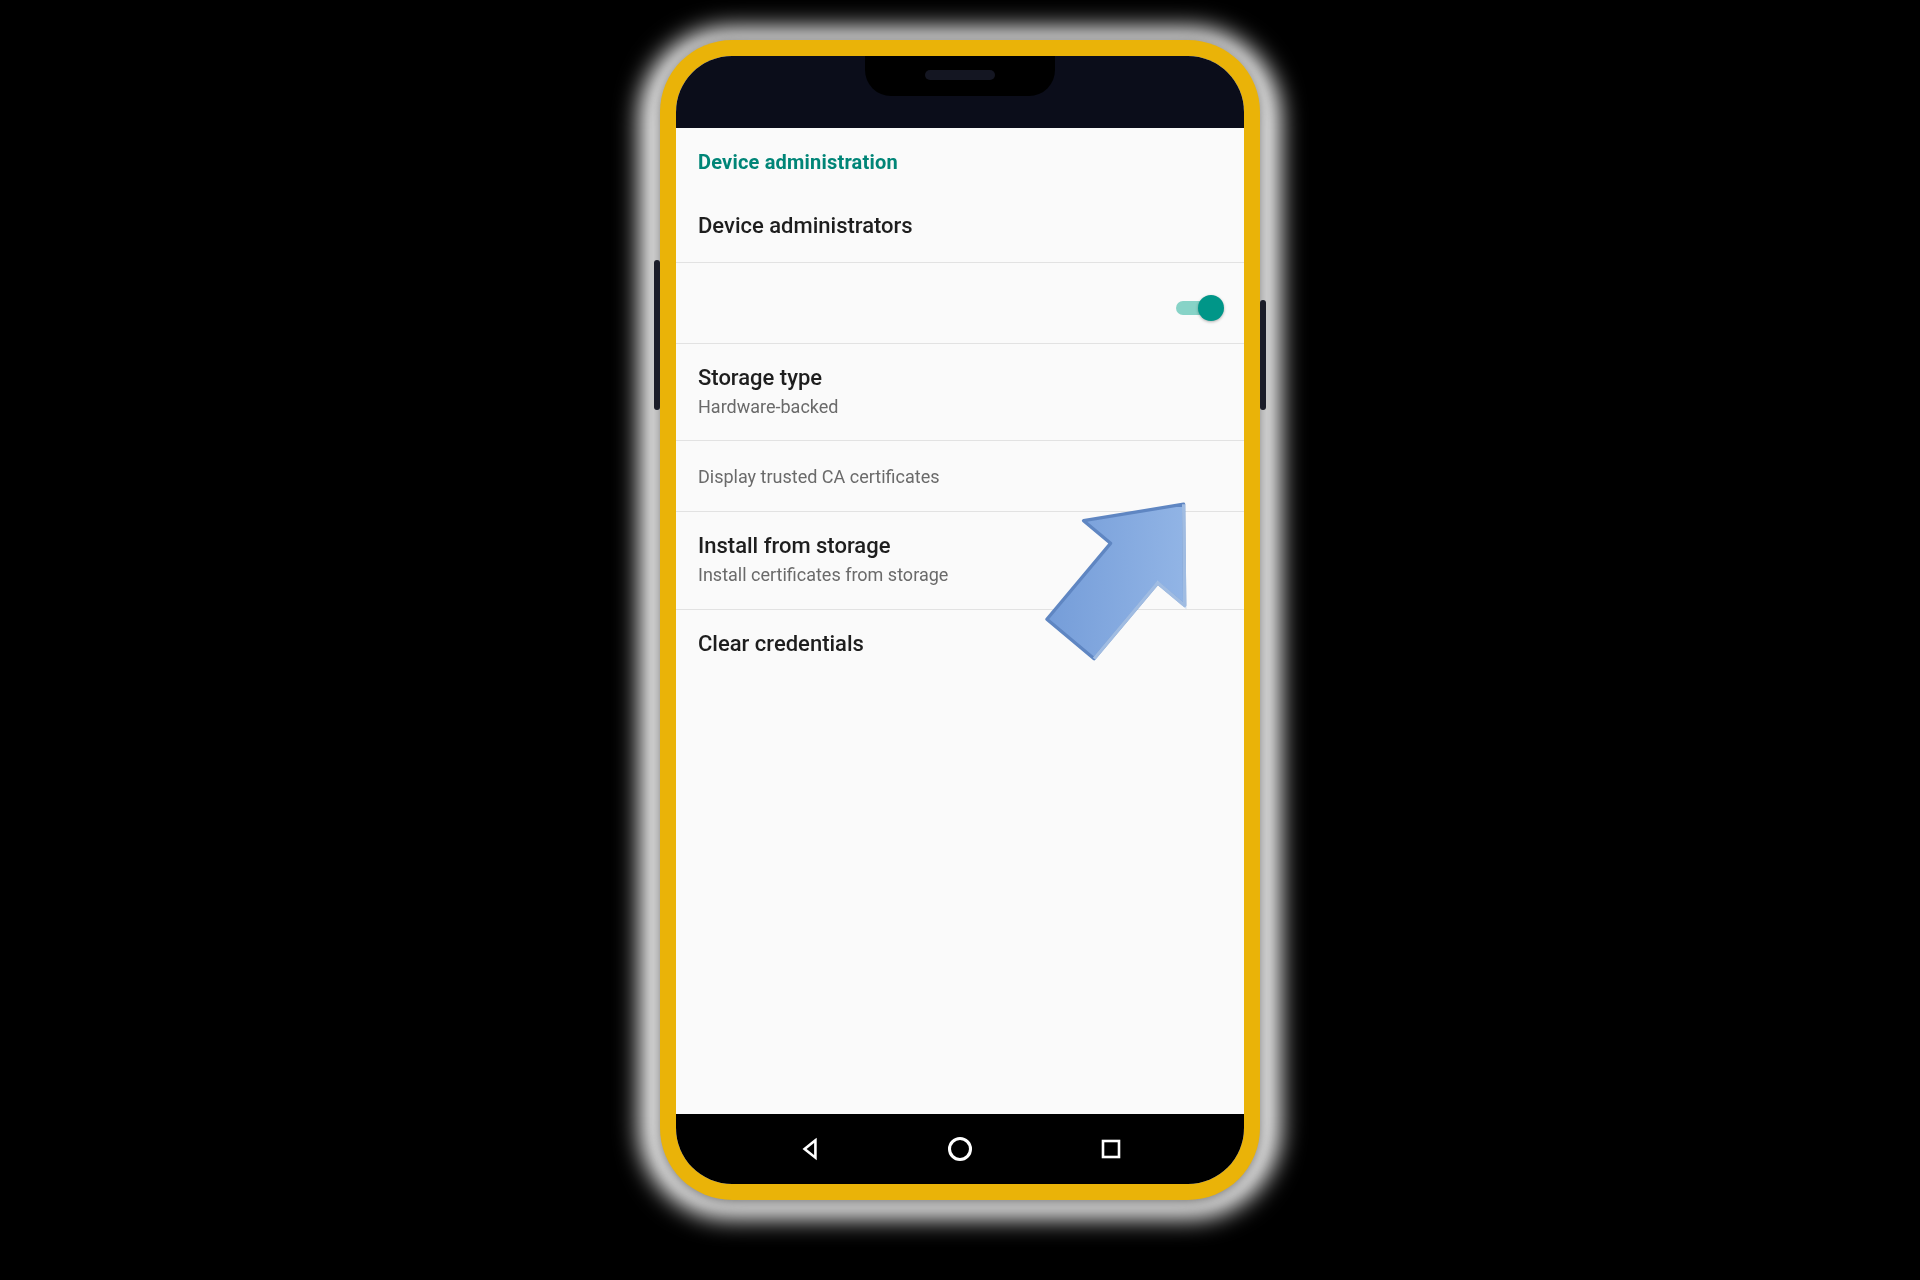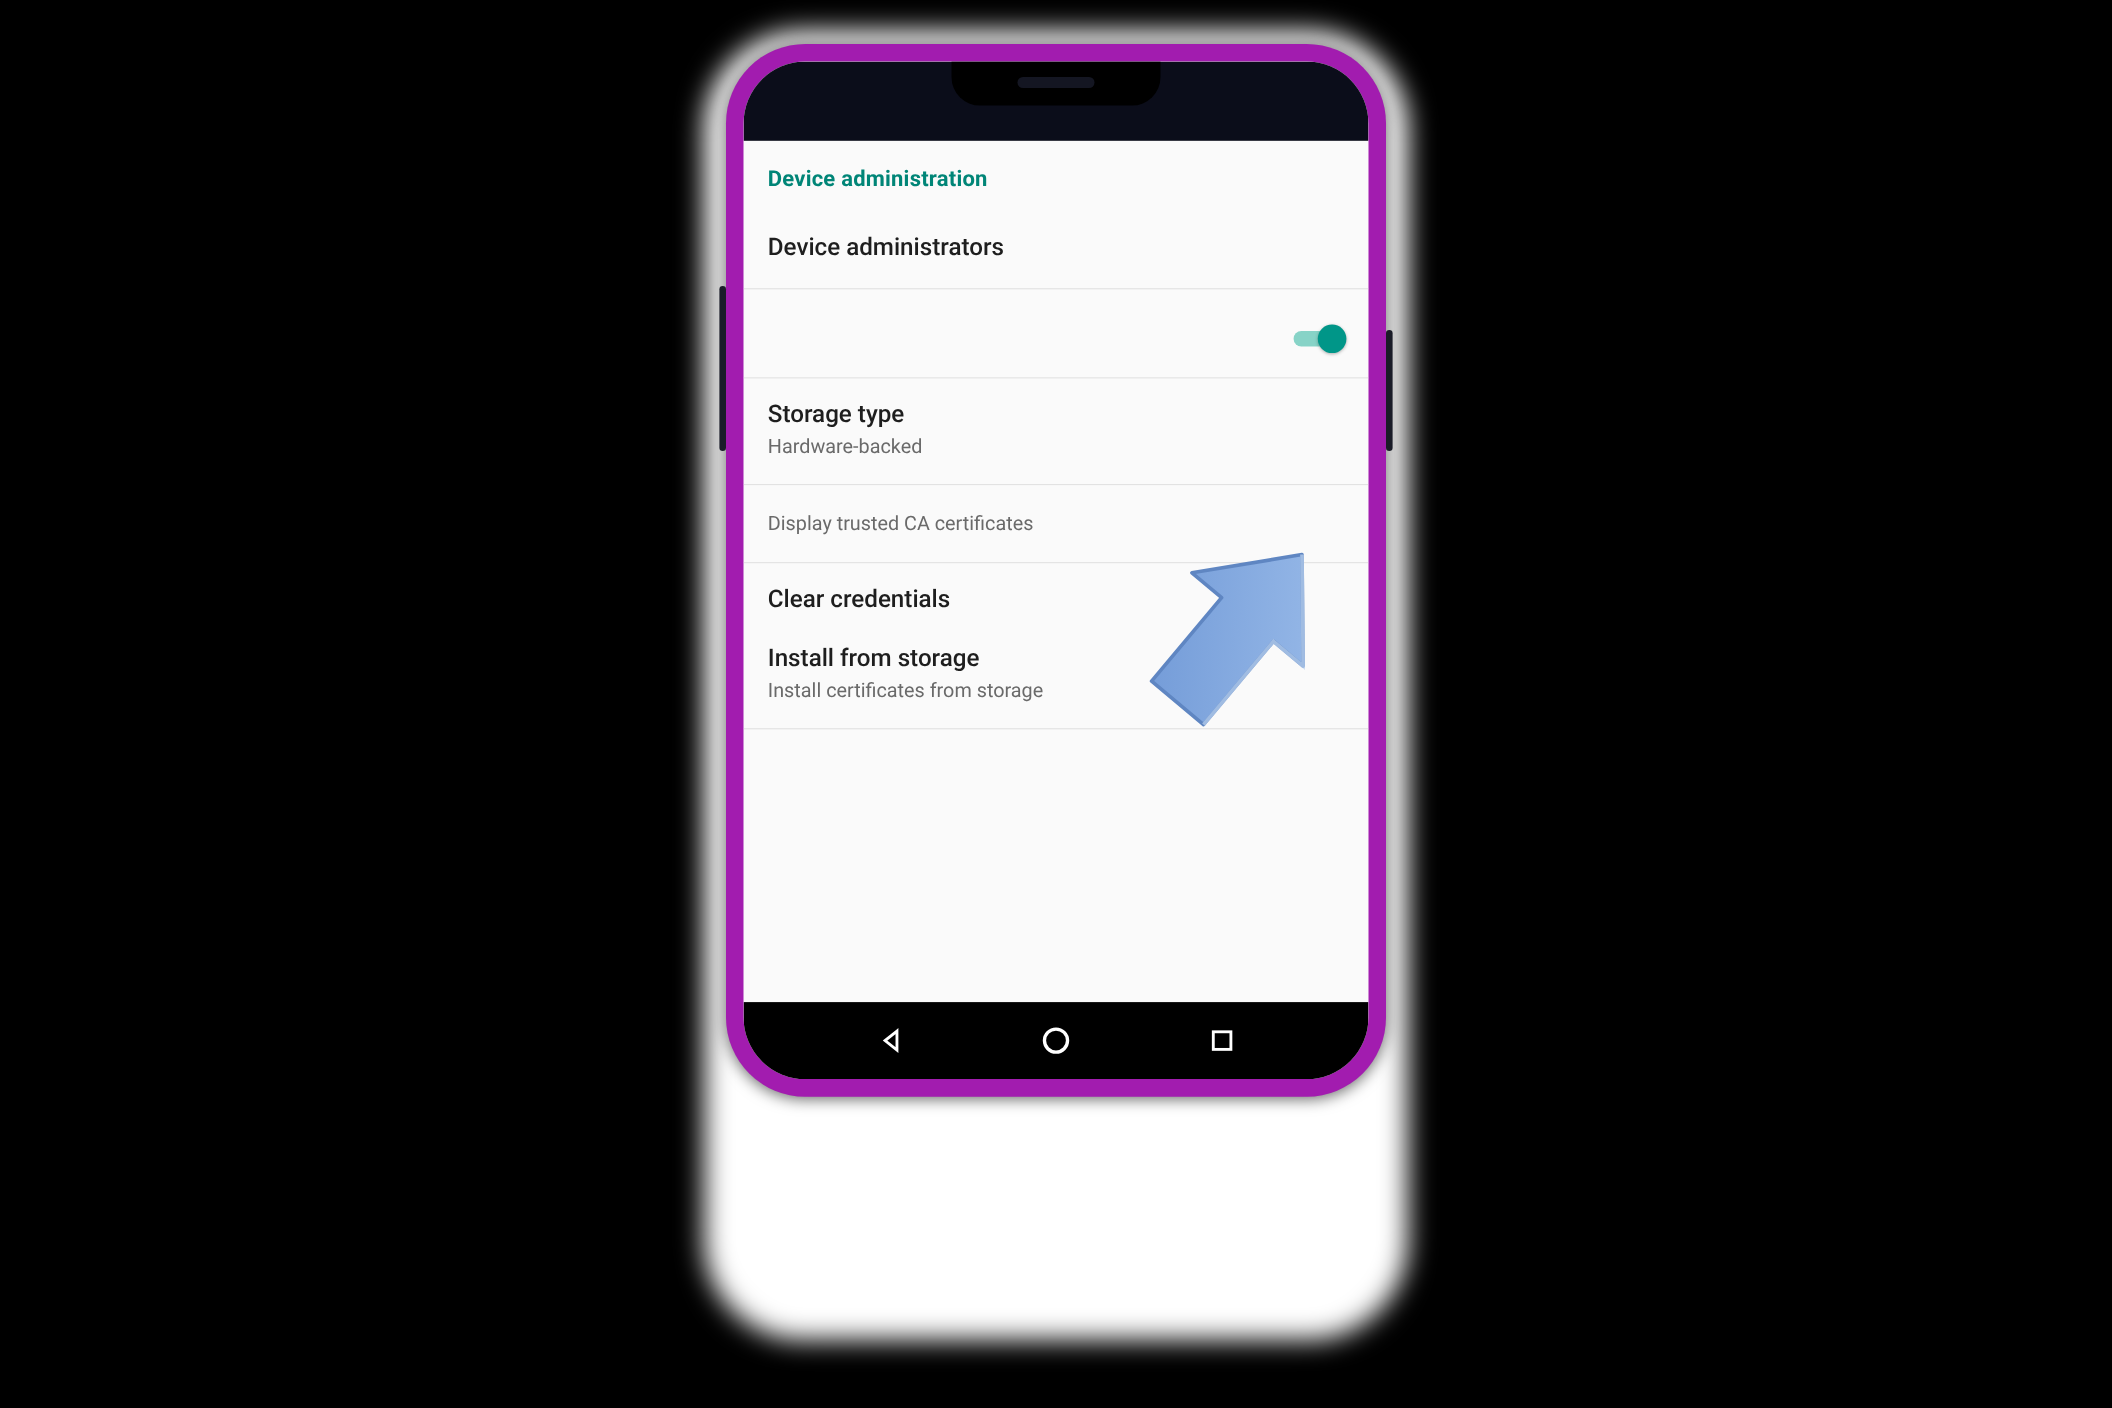--- a/index.html
+++ b/index.html
@@ -25,22 +25,22 @@
     height: 1190px;
     background: #fff;
     border-radius: 90px;
     filter: blur(12px);
   }
   .phone {
     position: absolute;
     left: 660px;
     top: 40px;
     width: 600px;
-    height: 957px;
-    background: #a21caf;
+    height: 1160px;
+    background: #eab308;
     border-radius: 72px;
     box-shadow: 0 2px 14px rgba(0,0,0,.6);
     padding: 16px;
   }
   .side-btn {
     position: absolute;
     background: #1a1c28;
     border-radius: 3px;
   }
   .side-btn.vol { left: -6px; top: 220px; width: 6px; height: 150px; }
@@ -217,30 +217,30 @@
           </div>
         </div>
 
         <div class="row">
           <div class="txt">
             <div class="sub">Display trusted CA certificates</div>
           </div>
         </div>
 
 
-        <div class="row no-divider" style="padding-bottom:6px;">
-          <div class="txt">
-            <div class="title">Clear credentials</div>
-          </div>
-        </div>
-
         <div class="row">
           <div class="txt">
             <div class="title">Install from storage</div>
             <div class="sub">Install certificates from storage</div>
+          </div>
+        </div>
+
+        <div class="row no-divider" style="padding-bottom:6px;">
+          <div class="txt">
+            <div class="title">Clear credentials</div>
           </div>
         </div>
 
       </div>
 
       <div class="navbar">
         <div class="nav-btn back">
           <svg viewBox="0 0 24 24" width="26" height="26">
             <path d="M17 4 L7 12 L17 20 Z" fill="none"></path>
           </svg>

